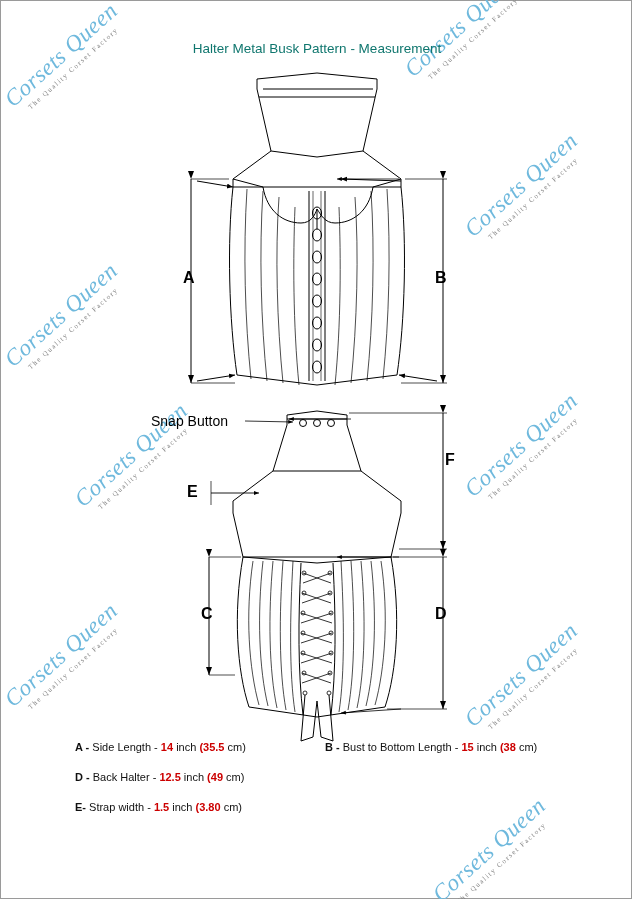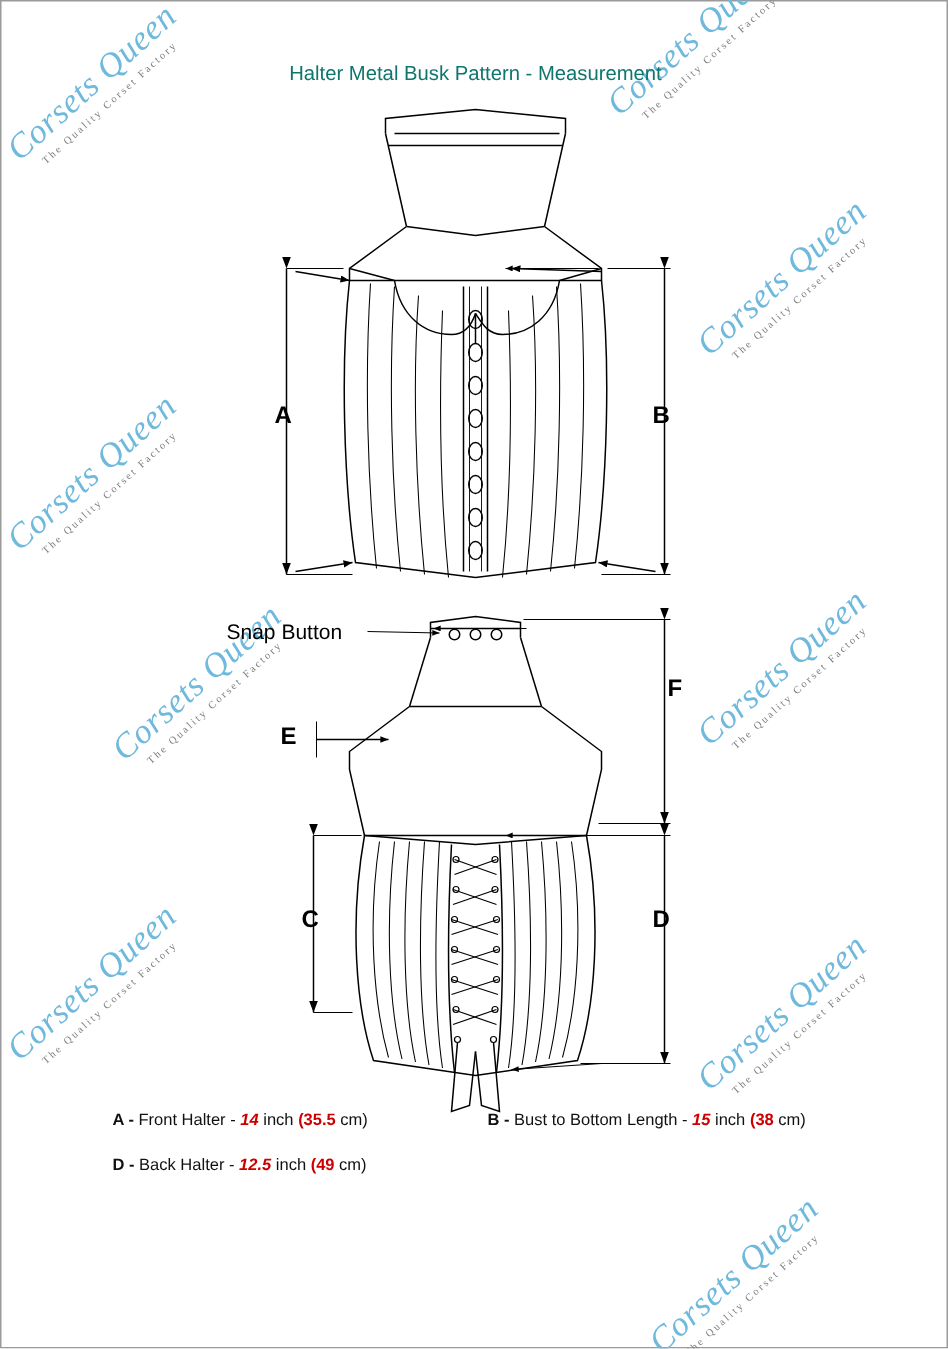--- a/index.html
+++ b/index.html
@@ -84,21 +84,21 @@
   }
   #legend .row {
     display: flex;
     margin-bottom: 18px;
   }
   #legend .cell {
     width: 250px;
     white-space: nowrap;
   }
   #legend .k { font-weight: bold; }
-  #legend .v { color: #cc0000; font-weight: bold; font-style: italic; }
+  #legend .v { color: #cc0000; font-weight: bold; }
   #legend .vc { color: #cc0000; font-weight: bold; text-align: center; }
 </style>
 </head>
 <body>
 
 <div id="page">
 
   <div class="wm" style="left:-8px; top:40px; transform: rotate(-42deg);">
     <div class="wm-main">Corsets Queen</div>
     <div class="wm-sub">The Quality Corset Factory</div>
@@ -334,21 +334,21 @@
   <div class="lbl dim-letter" style="left:200px; top:604px;">C</div>
   <div class="lbl dim-letter" style="left:434px; top:604px;">D</div>
   <div class="lbl dim-letter" style="left:186px; top:482px;">E</div>
   <div class="lbl dim-letter" style="left:444px; top:450px;">F</div>
   <div class="lbl snap-lbl" style="left:150px; top:412px;">Snap Button</div>
 
   <div id="legend">
     <div class="row">
       <div class="cell">
         <span class="k">A -</span>
-        <span>Front Halter -</span>
+        <span>Side Length -</span>
         <span class="v">14</span>
         <span>inch</span>
         <span class="vc">(35.5</span>
         <span>cm)</span>
       </div>
       <div class="cell">
         <span class="k">B -</span>
         <span>Bust to Bottom Length -</span>
         <span class="v">15</span>
         <span>inch</span>
@@ -360,16 +360,24 @@
       <div class="cell">
         <span class="k">D -</span>
         <span>Back Halter -</span>
         <span class="v">12.5</span>
         <span>inch</span>
         <span class="vc">(49</span>
         <span>cm)</span>
       </div>
     </div>
     <div class="row">
+      <div class="cell">
+        <span class="k">E-</span>
+        <span>Strap width -</span>
+        <span class="v">1.5</span>
+        <span>inch</span>
+        <span class="vc">(3.80</span>
+        <span>cm)</span>
+      </div>
     </div>
   </div>
 
 </div>
 
 </body></html>

